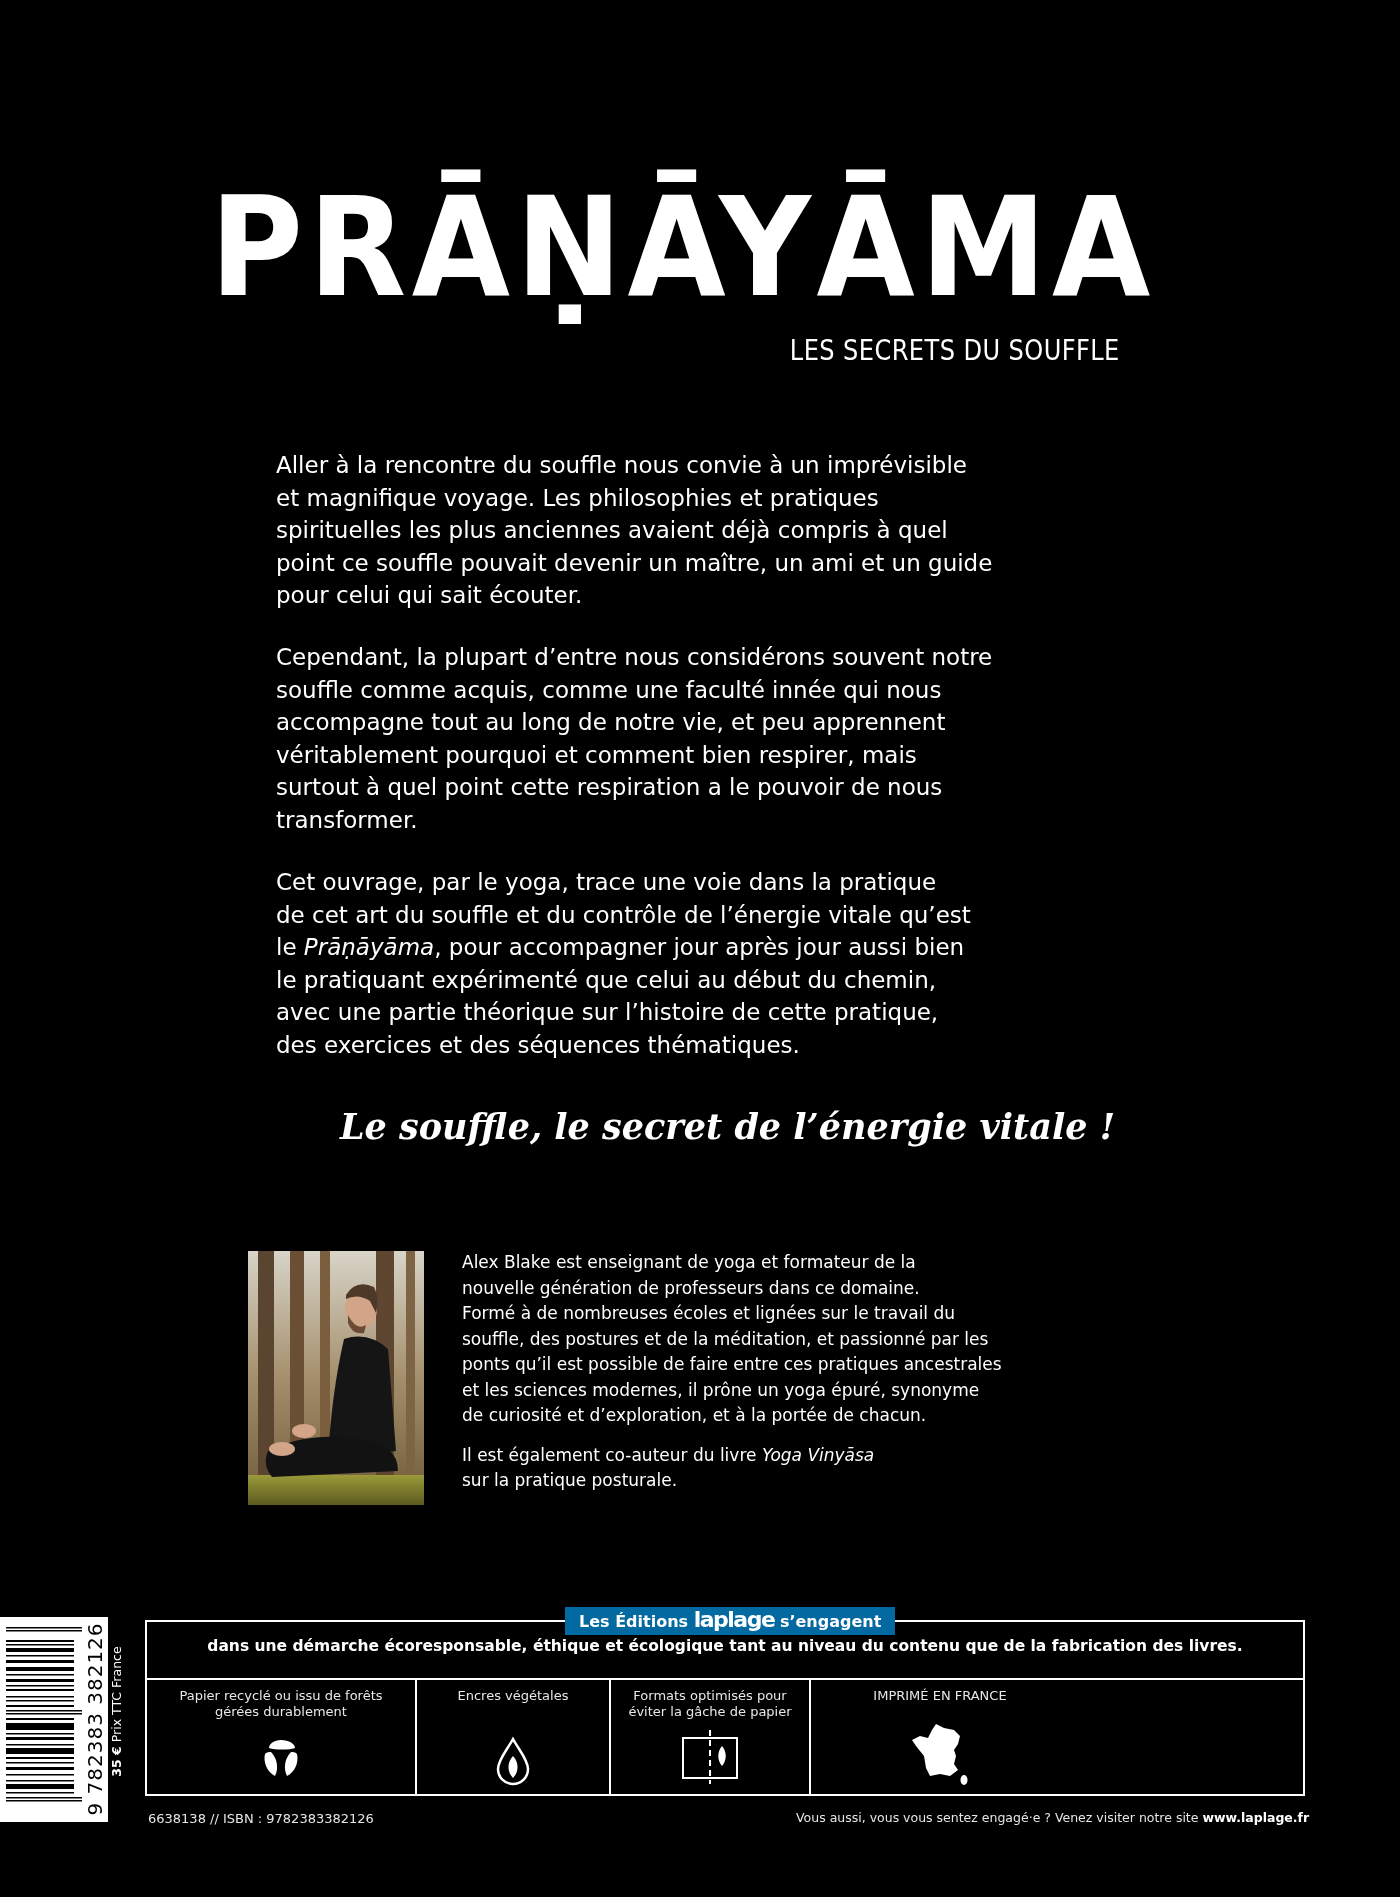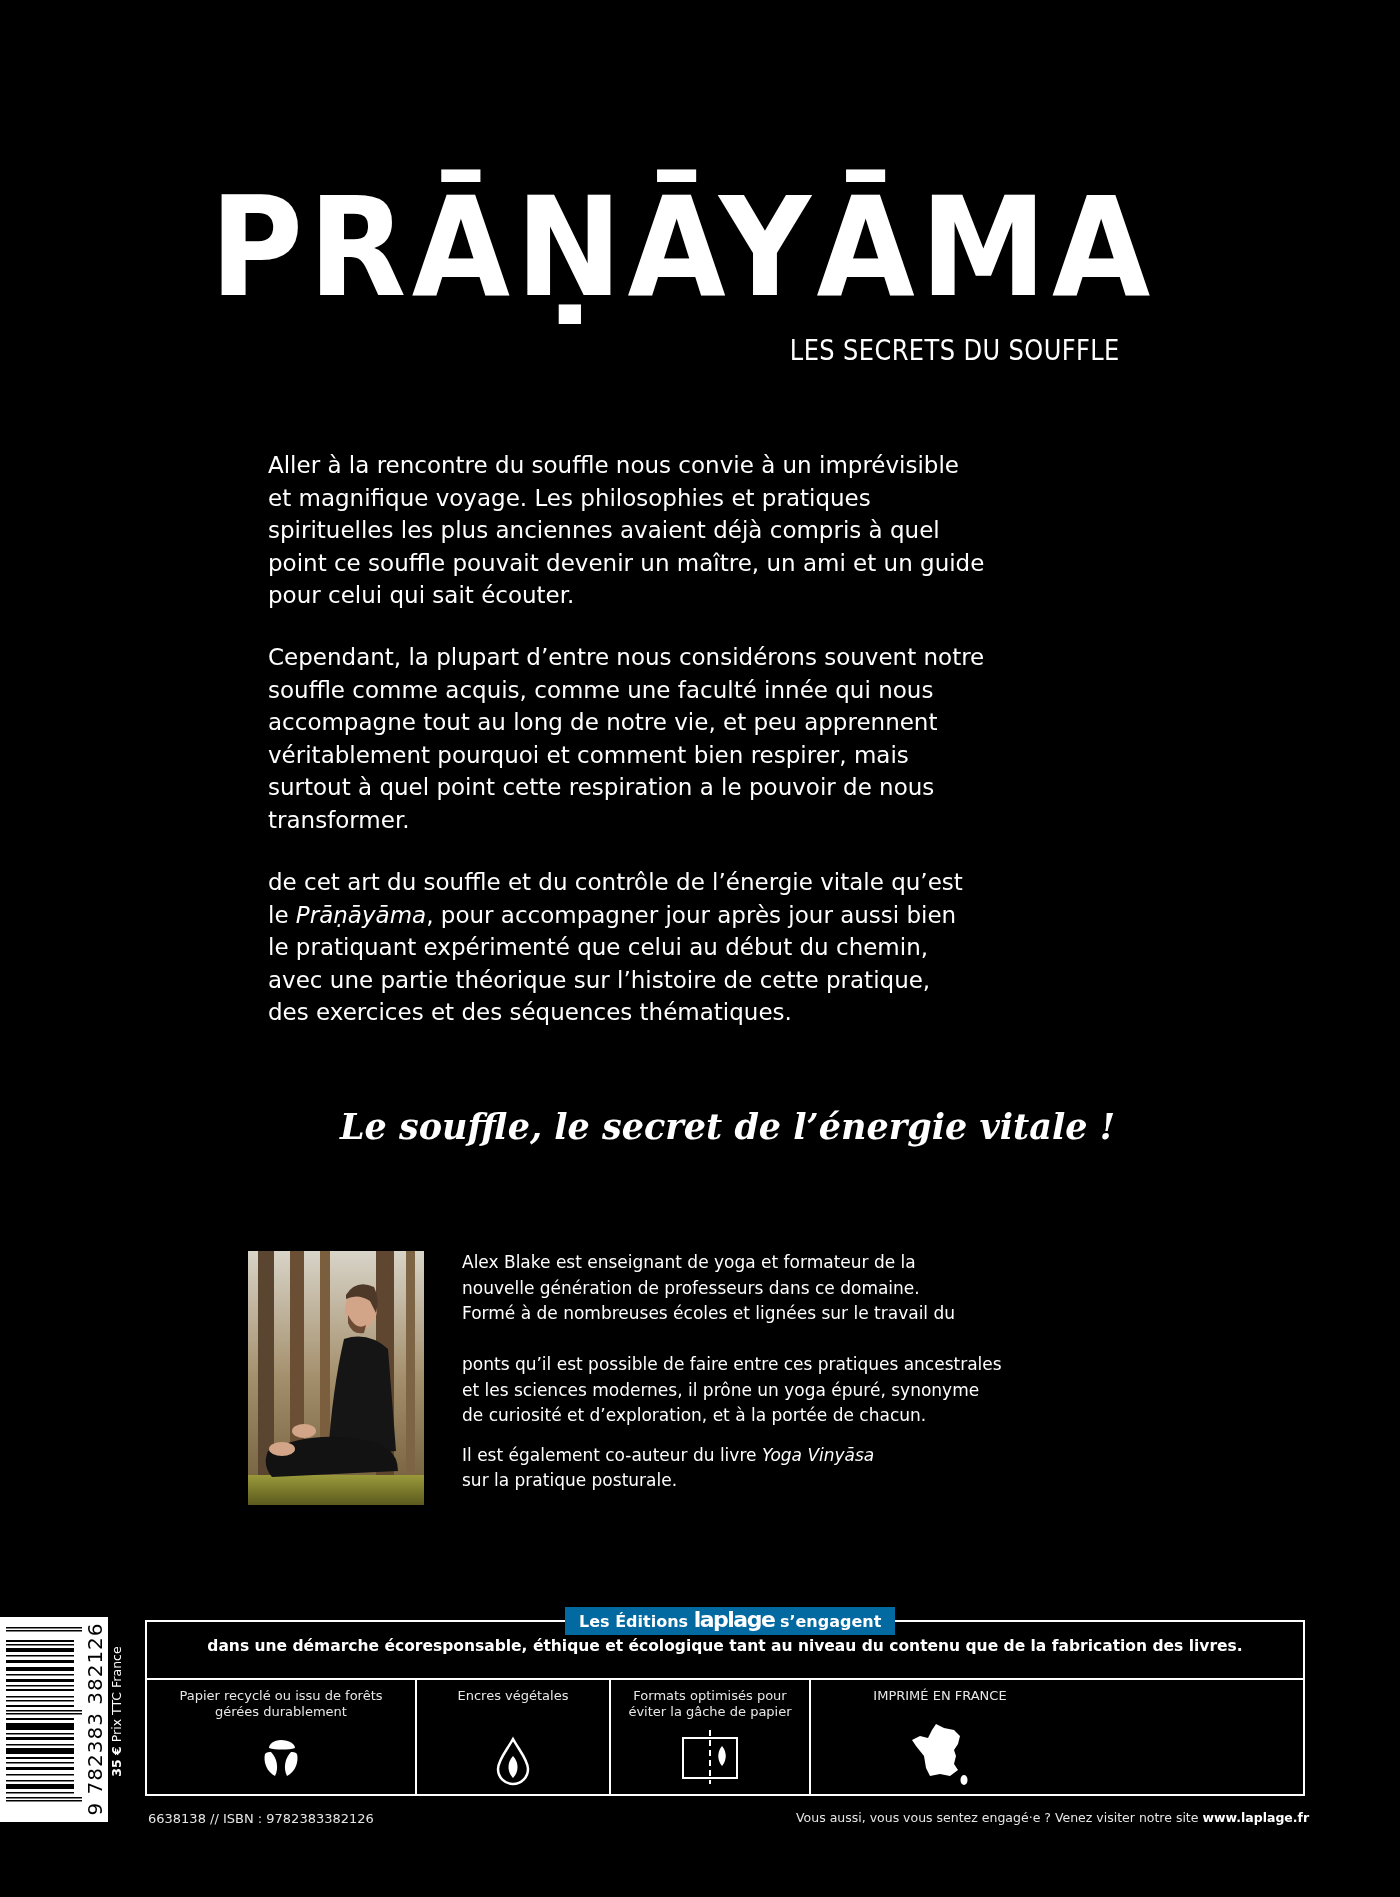--- a/index.html
+++ b/index.html
@@ -21,21 +21,21 @@
   .subtitle {
     left:738px; top:334px; width:370px; text-align:right;
     font-family:"DejaVu Sans", sans-serif; font-weight:normal;
     font-size:28px; letter-spacing:0.5px; color:#fff;
     transform:scaleX(0.86); transform-origin:right top;
     white-space:nowrap;
   }
 
   
   .body-text {
-    left:268px; width:800px;
+    left:276px; width:800px;
     font-family:"DejaVu Sans", sans-serif; font-size:23px; line-height:32.5px;
     color:#fff;
   }
   .body-text p { margin:0; white-space:nowrap; }
   .body-text em { font-style:oblique; }
 
   .tagline {
     left:340px; top:1106px; width:660px;
     font-family:"DejaVu Serif", serif; font-style:italic; font-weight:bold;
     font-size:35px; color:#fff; white-space:nowrap;
@@ -135,20 +135,21 @@
 <div class="abs body-text" style="top:641px;">
   <p>Cependant, la plupart d’entre nous considérons souvent notre</p>
   <p>souffle comme acquis, comme une faculté innée qui nous</p>
   <p>accompagne tout au long de notre vie, et peu apprennent</p>
   <p>véritablement pourquoi et comment bien respirer, mais</p>
   <p>surtout à quel point cette respiration a le pouvoir de nous</p>
   <p>transformer.</p>
 </div>
 
 <div class="abs body-text" style="top:866px;">
+  <p>Cet ouvrage, par le yoga, trace une voie dans la pratique</p>
   <p>de cet art du souffle et du contrôle de l’énergie vitale qu’est</p>
   <p><span>le </span><em>Prāṇāyāma</em><span>, pour accompagner jour après jour aussi bien</span></p>
   <p>le pratiquant expérimenté que celui au début du chemin,</p>
   <p>avec une partie théorique sur l’histoire de cette pratique,</p>
   <p>des exercices et des séquences thématiques.</p>
 </div>
 
 <div class="abs tagline">Le souffle, le secret de l’énergie vitale !</div>
 
 <div class="abs photo">
@@ -183,21 +184,21 @@
     <ellipse cx="34" cy="198" rx="13" ry="7" fill="#d2a488"></ellipse>
     <ellipse cx="56" cy="180" rx="12" ry="7" fill="#d2a488"></ellipse>
   </svg>
 </div>
 
 <div class="abs bio">
   <p>
     <span>Alex Blake est enseignant de yoga et formateur de la</span><br>
     <span>nouvelle génération de professeurs dans ce domaine.</span><br>
     <span>Formé à de nombreuses écoles et lignées sur le travail du</span><br>
-    <br>
+    <span>souffle, des postures et de la méditation, et passionné par les</span><br>
     <span>ponts qu’il est possible de faire entre ces pratiques ancestrales</span><br>
     <span>et les sciences modernes, il prône un yoga épuré, synonyme</span><br>
     <span>de curiosité et d’exploration, et à la portée de chacun.</span>
   </p>
   <p>
     <span>Il est également co-auteur du livre </span><em>Yoga Vinyāsa</em><br>
     <span>sur la pratique posturale.</span>
   </p>
 </div>
 

